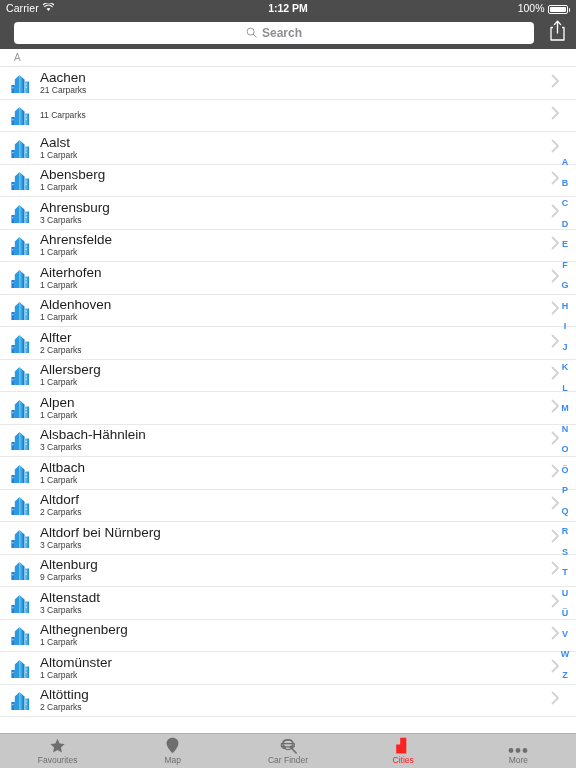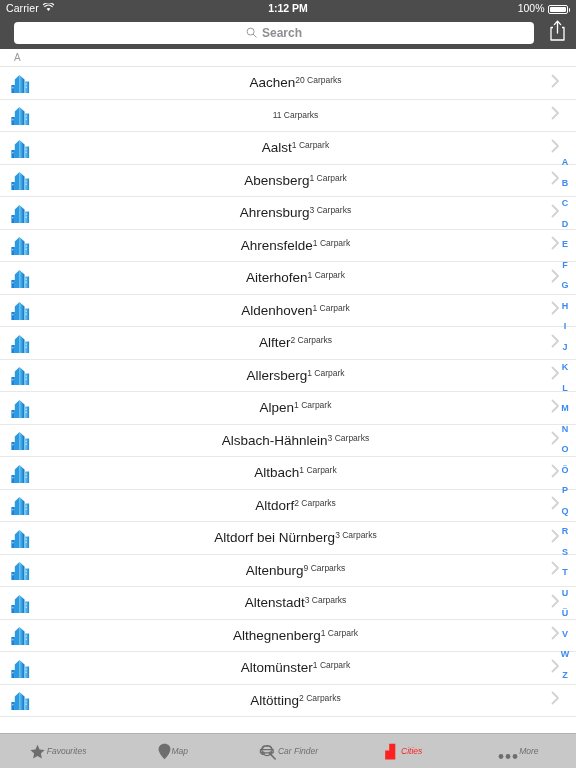--- a/index.html
+++ b/index.html
@@ -64,43 +64,43 @@
     position:absolute; top:67px; bottom:35px; left:0; right:0;
     background:#ffffff; overflow:hidden;
   }
   .row {
     height:32.5px; display:flex; align-items:center;
     padding-left:8px; padding-right:14px;
     border-bottom:1px solid #e8e8e8; position:relative;
     background:#ffffff; cursor:default;
   }
   .city-ico { width:26px; height:26px; flex:0 0 26px; margin-right:6px; }
-  .row-text { flex:1; display:flex; flex-direction:row; justify-content:center; gap:0px; }
+  .row-text { flex:1; display:flex; flex-direction:column; justify-content:center; gap:0px; }
   .row-title { font-size:13.5px; color:#1c1c1e; line-height:15px; }
   .row-sub { font-size:8.5px; color:#3a3a3c; line-height:11px; }
   .chevron { flex:0 0 9px; margin-right:2px; }
 
   
   .indexbar {
     position:absolute; right:0; top:152px; width:22px;
     display:flex; flex-direction:column; align-items:center;
     font-size:9px; color:#3b8cf0; font-weight:bold; cursor:pointer;
     z-index:5;
   }
   .idx-item { height:20.5px; line-height:20.5px; width:100%; text-align:center; }
 
   
   .tabbar {
     position:absolute; bottom:0; left:0; right:0; height:35px;
     background:#c8c8c8; border-top:1px solid #b2b2b2;
     display:flex; align-items:stretch;
   }
   .tab {
-    flex:1; display:flex; flex-direction:row;
-    align-items:center; justify-content:center; gap:1px; cursor:pointer;font-style:italic;
+    flex:1; display:flex; flex-direction:column;
+    align-items:center; justify-content:center; gap:1px; cursor:pointer;
   }
   .tab-ico { height:17px; display:flex; align-items:flex-end; justify-content:center; }
   .tab-label { font-size:8.5px; color:#6e6e6e; line-height:10px; }
   .tab.active .tab-label { color:#fc2222; }
 </style>
 </head>
 <body>
 
 <div id="app">
 
@@ -166,21 +166,21 @@
             <path d="M11.5 5 L16.5 9.5 L16.5 23 L11.5 23 Z" fill="url(#gA)"></path>
             <path d="M11.5 5 L6.8 9.5 L6.8 23 L11.5 23 Z" fill="#2b9ae0"></path>
             <rect x="16.5" y="11.5" width="4.6" height="11.5" fill="url(#gB)"></rect>
             <rect x="3.4" y="15" width="3.4" height="8" fill="#1b84d8"></rect>
             <rect x="4.3" y="17" width="1.1" height="1.4" fill="#bfe6fa"></rect>
             <rect x="17.6" y="13.5" width="1.2" height="1.5" fill="#bfe6fa"></rect>
             <rect x="17.6" y="16.5" width="1.2" height="1.5" fill="#bfe6fa"></rect>
           </svg></span>
         <div class="row-text">
           <div class="row-title">Aachen</div>
-          <div class="row-sub">20 Carparks</div>
+          <div class="row-sub">21 Carparks</div>
         </div>
         <span class="chevron"><svg width="9" height="14" viewBox="0 0 9 14">
             <path d="M1.5 1.5 L7 7 L1.5 12.5" stroke="#d2d2d4" stroke-width="1.8" fill="none" stroke-linecap="round" stroke-linejoin="round"></path>
           </svg></span>
       </div>
       <div class="row">
         <span class="city-ico"><svg width="26" height="26" viewBox="0 0 26 26">
             <defs>
               <linearGradient id="gA" x1="0" y1="0" x2="1" y2="0">
                 <stop offset="0" stop-color="#5ec6f5"></stop>

